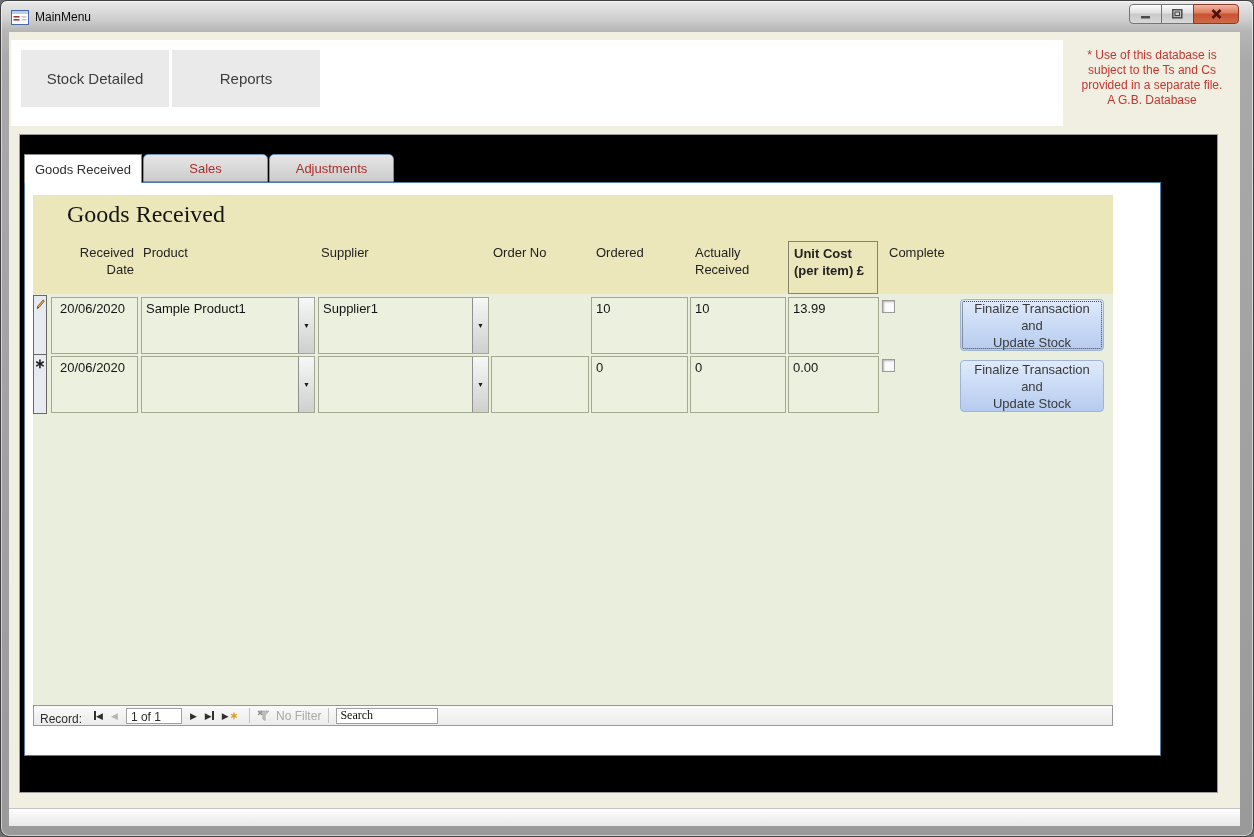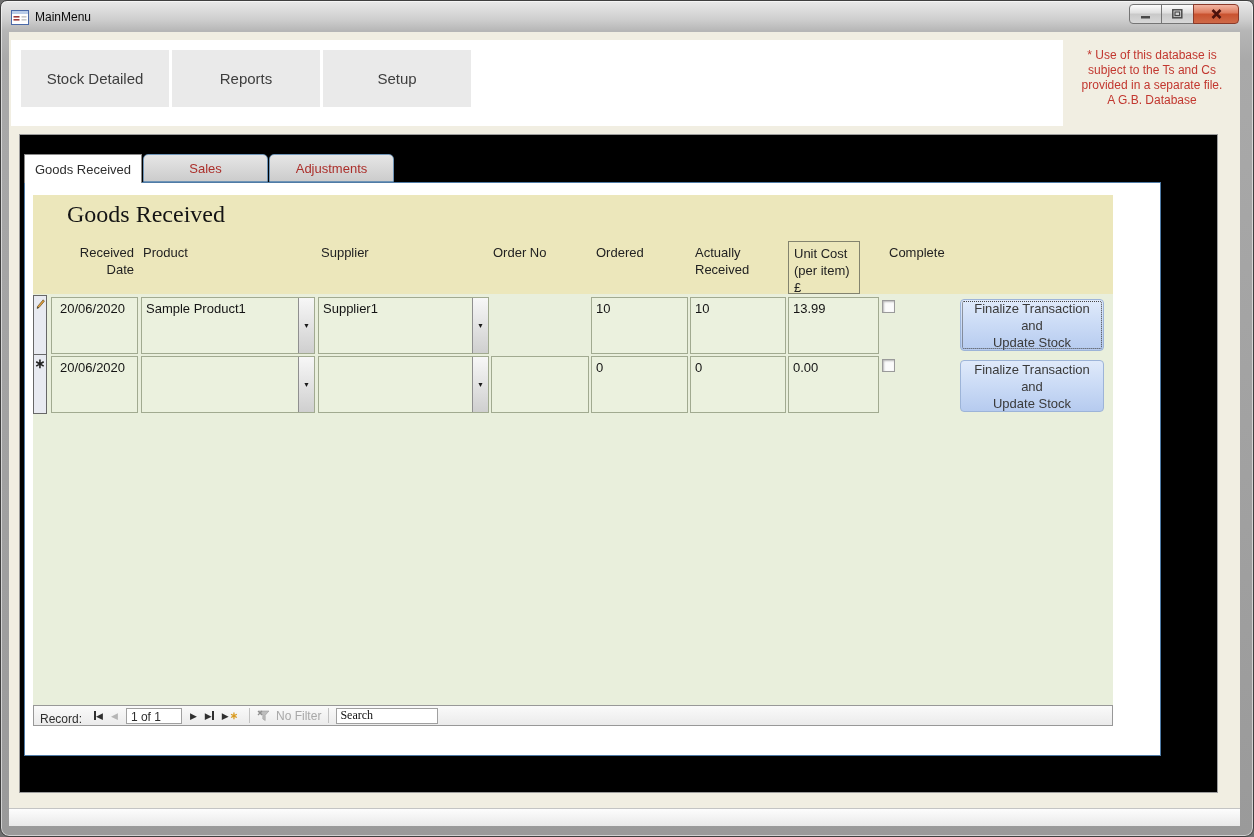--- a/index.html
+++ b/index.html
@@ -46,21 +46,21 @@
   .tabpage { position:absolute; left:4px; top:47px; width:1137px; height:574px; border:1px solid #4f7ba6; background:#ffffff; }
 
   
   .form-region { position:absolute; left:8px; top:12px; width:1080px; }
   .form-header { position:relative; height:99px; background:#ece7bb; }
   .form-title { position:absolute; left:34px; top:6px; font-family:"Liberation Serif", serif; font-size:24px; color:#141414; }
   .col-label { position:absolute; top:49px; font-size:13px; line-height:17px; color:#222; white-space:pre-line; }
   .col-label.rd { left:26px; width:75px; text-align:right; }
   .col-label.pr { left:110px; } .col-label.su { left:288px; } .col-label.on { left:460px; }
   .col-label.od { left:563px; } .col-label.ar { left:662px; } .col-label.cp { left:856px; }
-  .col-label.uc { left:755px; top:46px; width:72px; height:53px; border:1px solid #83836e; padding:3px 5px; }
+  .col-label.uc { left:755px; top:46px; width:90px; height:53px; border:1px solid #83836e; padding:3px 5px;font-weight:bold; }
 
   .form-detail { position:relative; height:411px; background:#e9efdc; }
   .selector-cell { position:absolute; left:0; width:14px; height:60px; background:#e8eaf1; border:1px solid #676767; }
   .selector-cell.s1 { top:1px; } .selector-cell.s2 { top:60px; }
   .newstar { display:block; text-align:center; font-size:13px; font-weight:bold; color:#222; line-height:14px; margin-top:2px; }
   .pencil-svg { display:block; margin:3px auto 0; }
 
   .field { position:absolute; height:57px; background:#ebf1de; border:1px solid #a1aa90;
            font-size:13px; color:#141414; padding:3px 4px; overflow:hidden; }
   .r1 { top:3px; } .r2 { top:62px; }
@@ -129,21 +129,20 @@
       </div>
     </div>
   </div>
 
   <div class="client">
 
     <div class="tabstrip-bg">
       <div class="main-tabs">
         <div class="main-tab">Stock Detailed</div>
         <div class="main-tab">Reports</div>
-        <div class="main-tab">Setup</div>
       </div>
     </div>
 
     <div class="disclaimer">* Use of this database is
 subject to the Ts and Cs
 provided in a separate file.
 A G.B. Database</div>
 
     <div class="panel">
 

